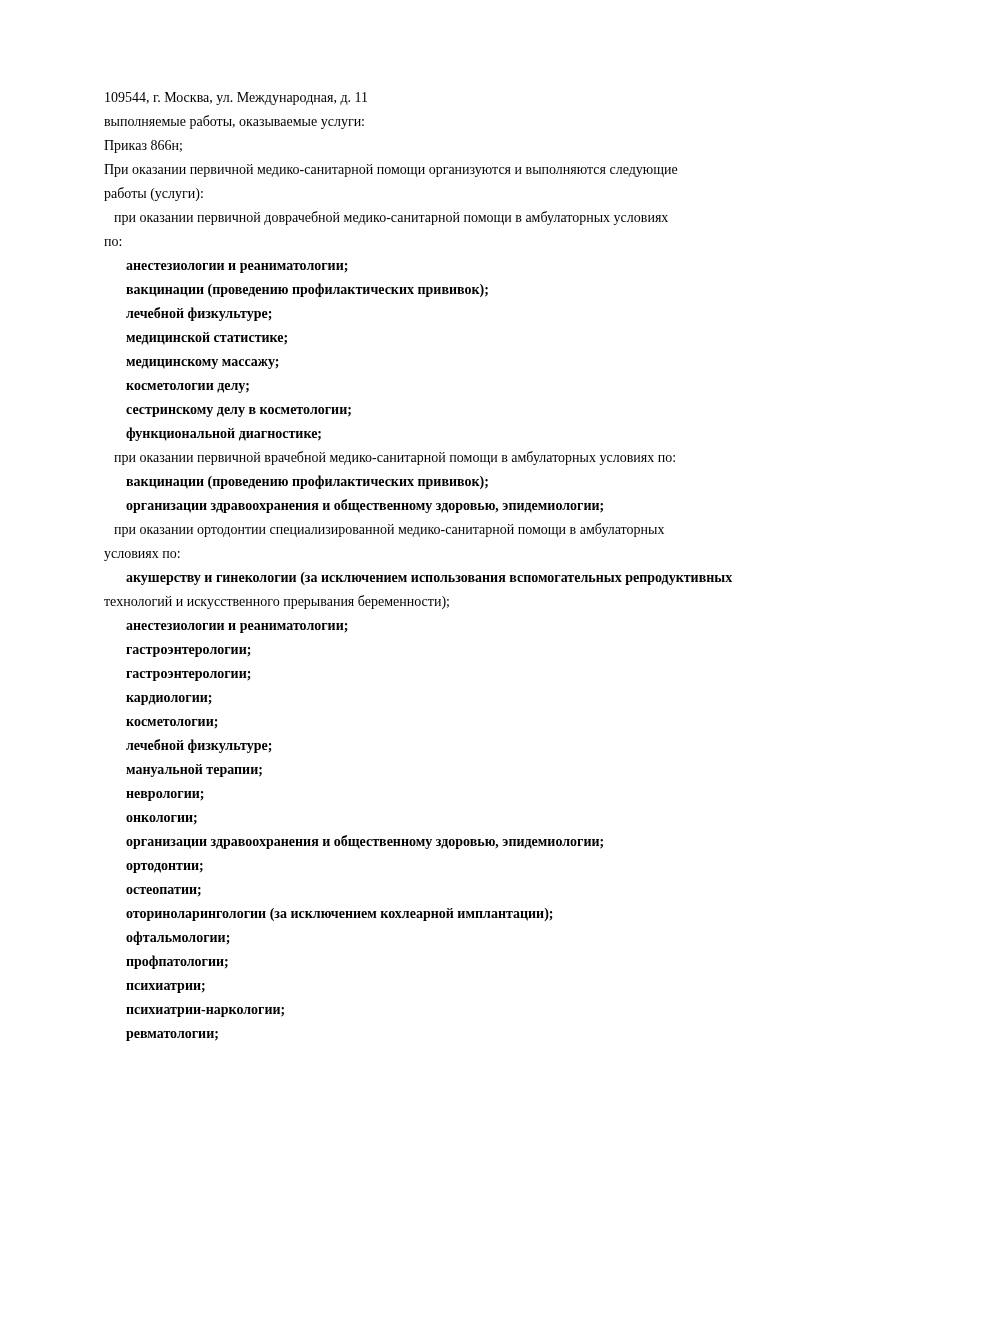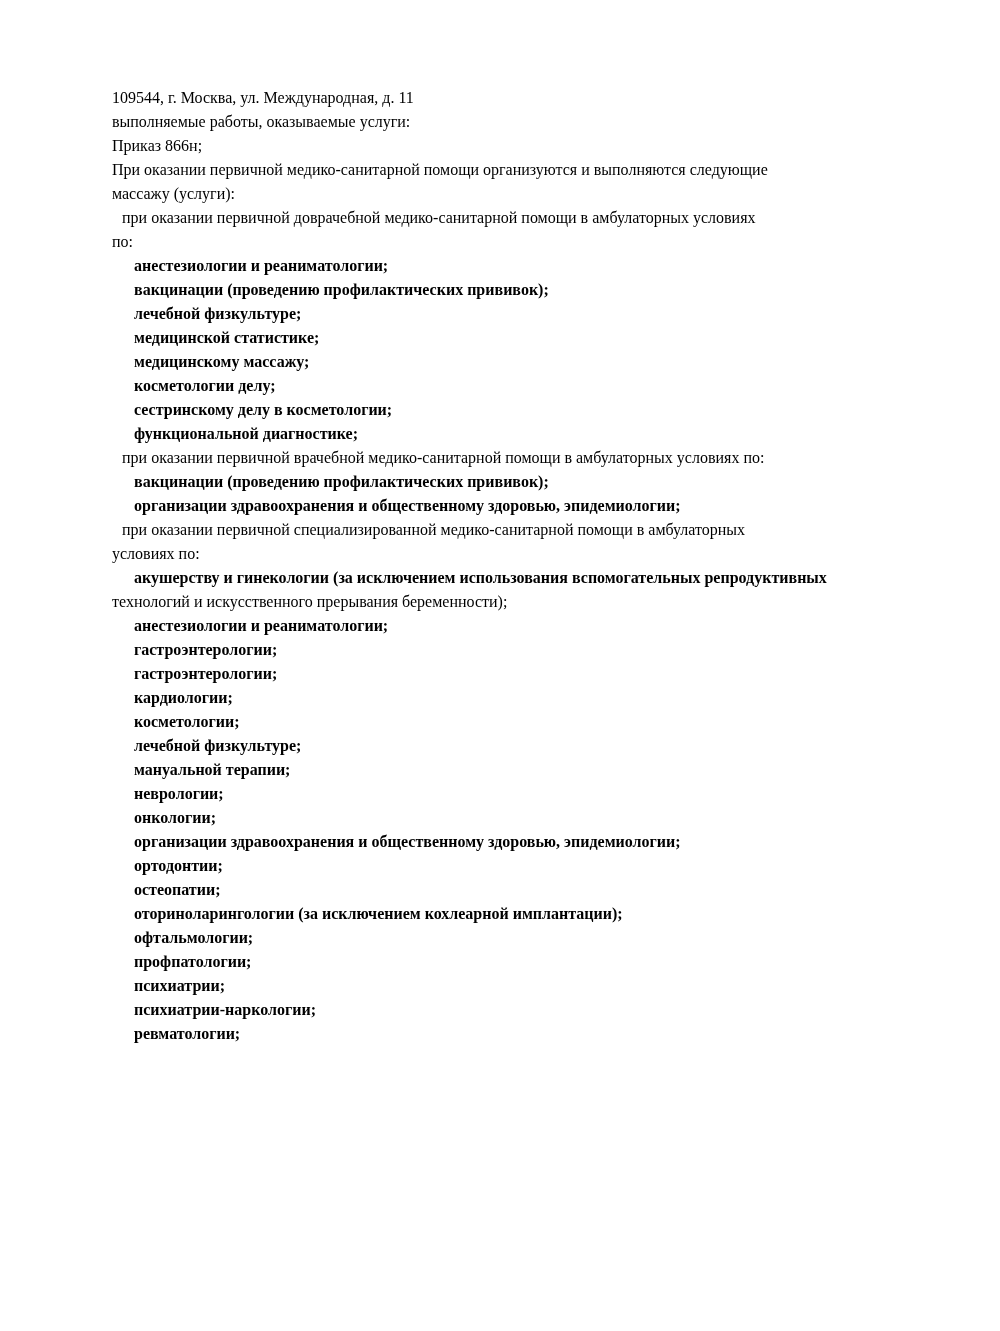--- a/index.html
+++ b/index.html
@@ -18,59 +18,59 @@
   .page {
     position: absolute;
     left: 0;
     top: 0;
     width: 1000px;
     height: 1331px;
     background: #ffffff;
   }
   .document-body {
     position: absolute;
-    left: 112px;
+    left: 104px;
     top: 86px;
     width: 878px;
-    font-size: 16px;
+    font-size: 14px;
     line-height: 24px;
     color: #000000;
   }
   .text-line {
     white-space: pre;
     height: 24px;
   }
   .indent-0 { padding-left: 0; }
   .indent-1 { padding-left: 10px; }
   .indent-2 { padding-left: 22px; font-weight: bold; }
 </style>
 </head>
 <body>
 
 <div class="page">
   <div class="document-body">
       <div class="text-line indent-0">109544, г. Москва, ул. Международная, д. 11</div>
       <div class="text-line indent-0">выполняемые работы, оказываемые услуги:</div>
       <div class="text-line indent-0">Приказ 866н;</div>
       <div class="text-line indent-0">При оказании первичной медико-санитарной помощи организуются и выполняются следующие</div>
-      <div class="text-line indent-0">массажу (услуги):</div>
+      <div class="text-line indent-0">работы (услуги):</div>
       <div class="text-line indent-1">при оказании первичной доврачебной медико-санитарной помощи в амбулаторных условиях</div>
       <div class="text-line indent-0">по:</div>
       <div class="text-line indent-2">анестезиологии и реаниматологии;</div>
       <div class="text-line indent-2">вакцинации (проведению профилактических прививок);</div>
       <div class="text-line indent-2">лечебной физкультуре;</div>
       <div class="text-line indent-2">медицинской статистике;</div>
       <div class="text-line indent-2">медицинскому массажу;</div>
       <div class="text-line indent-2">косметологии делу;</div>
       <div class="text-line indent-2">сестринскому делу в косметологии;</div>
       <div class="text-line indent-2">функциональной диагностике;</div>
       <div class="text-line indent-1">при оказании первичной врачебной медико-санитарной помощи в амбулаторных условиях по:</div>
       <div class="text-line indent-2">вакцинации (проведению профилактических прививок);</div>
       <div class="text-line indent-2">организации здравоохранения и общественному здоровью, эпидемиологии;</div>
-      <div class="text-line indent-1">при оказании первичной специализированной медико-санитарной помощи в амбулаторных</div>
+      <div class="text-line indent-1">при оказании ортодонтии специализированной медико-санитарной помощи в амбулаторных</div>
       <div class="text-line indent-0">условиях по:</div>
       <div class="text-line indent-2">акушерству и гинекологии (за исключением использования вспомогательных репродуктивных</div>
       <div class="text-line indent-0">технологий и искусственного прерывания беременности);</div>
       <div class="text-line indent-2">анестезиологии и реаниматологии;</div>
       <div class="text-line indent-2">гастроэнтерологии;</div>
       <div class="text-line indent-2">гастроэнтерологии;</div>
       <div class="text-line indent-2">кардиологии;</div>
       <div class="text-line indent-2">косметологии;</div>
       <div class="text-line indent-2">лечебной физкультуре;</div>
       <div class="text-line indent-2">мануальной терапии;</div>

